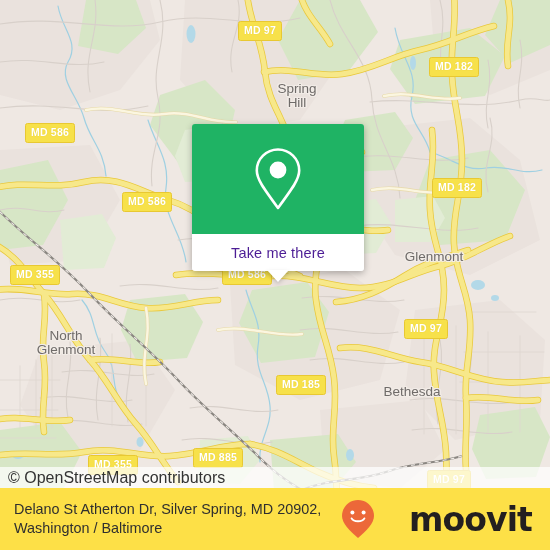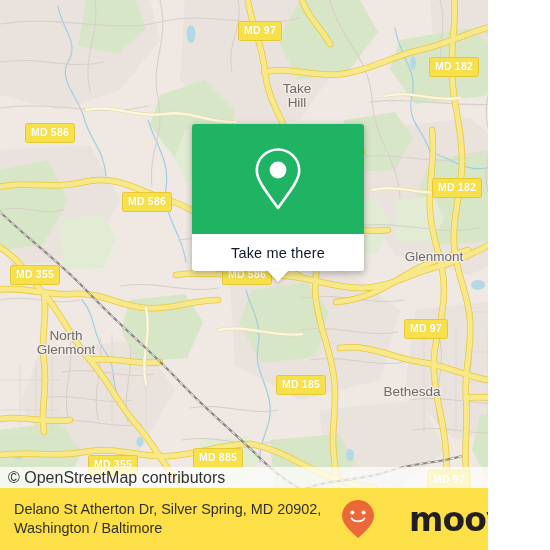--- a/index.html
+++ b/index.html
@@ -7,21 +7,21 @@
     margin: 0;
     padding: 0;
     background: #ffffff;
   }
   body {
     font-family: "Liberation Sans", sans-serif;
     -webkit-font-smoothing: antialiased;
   }
   #app {
     position: relative;
-    width: 488px;
+    width: 550px;
     height: 550px;
     overflow: hidden;
     background: #ffffff;
   }
 
   
   #map-area {
     position: absolute;
     left: 0; top: 0;
     width: 550px;
@@ -90,21 +90,21 @@
     align-items: center;
     justify-content: center;
   }
   #popup-button {
     height: 37px;
     background: #ffffff;
     border-radius: 0 0 3px 3px;
     display: flex;
     align-items: center;
     justify-content: center;
-    color: #0f172a;
+    color: #4c1d95;
     font-size: 14.5px;
     letter-spacing: .15px;
     cursor: pointer;
     font-family: "Liberation Sans", sans-serif;
   }
   #popup-tail {
     position: absolute;
     left: 50%;
     bottom: -11px;
     margin-left: -11px;
@@ -382,21 +382,21 @@
       <div class="shield" style="left:222px;top:265px;">MD 586</div>
       <div class="shield" style="left:404px;top:319px;">MD 97</div>
       <div class="shield" style="left:276px;top:375px;">MD 185</div>
       <div class="shield" style="left:193px;top:448px;">MD 885</div>
       <div class="shield" style="left:88px;top:455px;">MD 355</div>
       <div class="shield" style="left:427px;top:470px;">MD 97</div>
     </div>
 
     <div>
       <div class="place-label" style="left:257px;top:82px;width:80px;">
-        <span>Take</span>
+        <span>Spring</span>
         <span>Hill</span>
       </div>
       <div class="place-label" style="left:388px;top:250px;width:92px;">
         <span>Glenmont</span>
       </div>
       <div class="place-label" style="left:18px;top:329px;width:96px;">
         <span>North</span>
         <span>Glenmont</span>
       </div>
       <div class="place-label" style="left:369px;top:385px;width:86px;">

